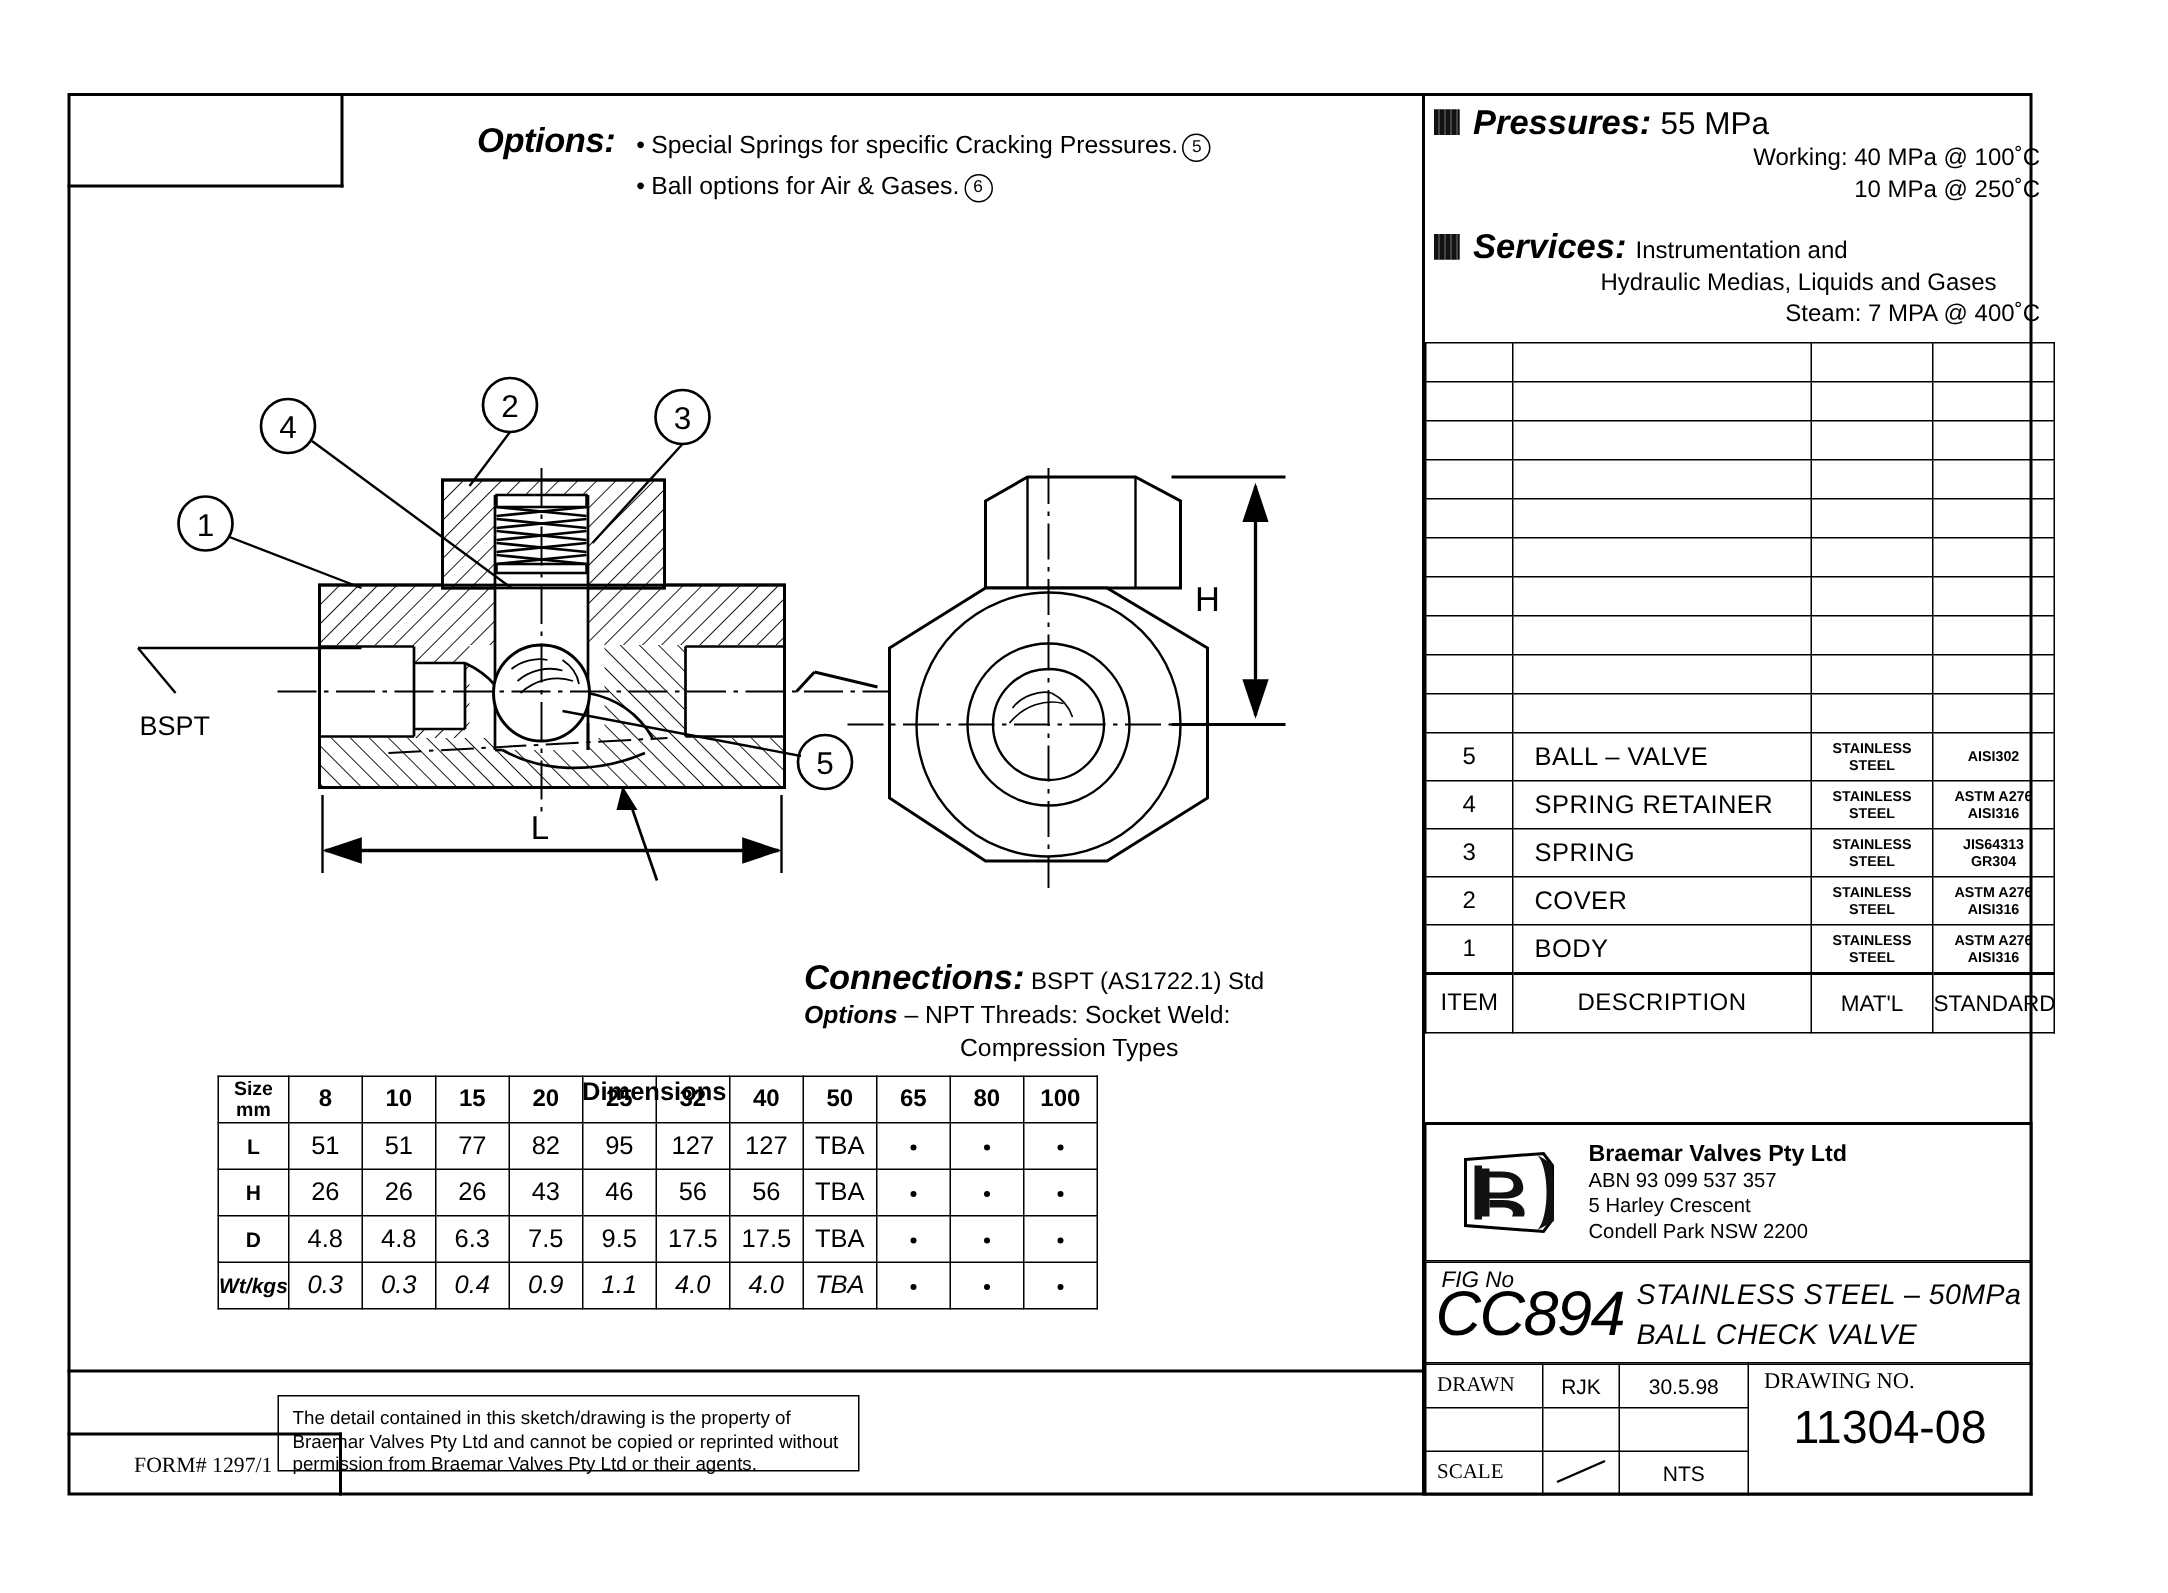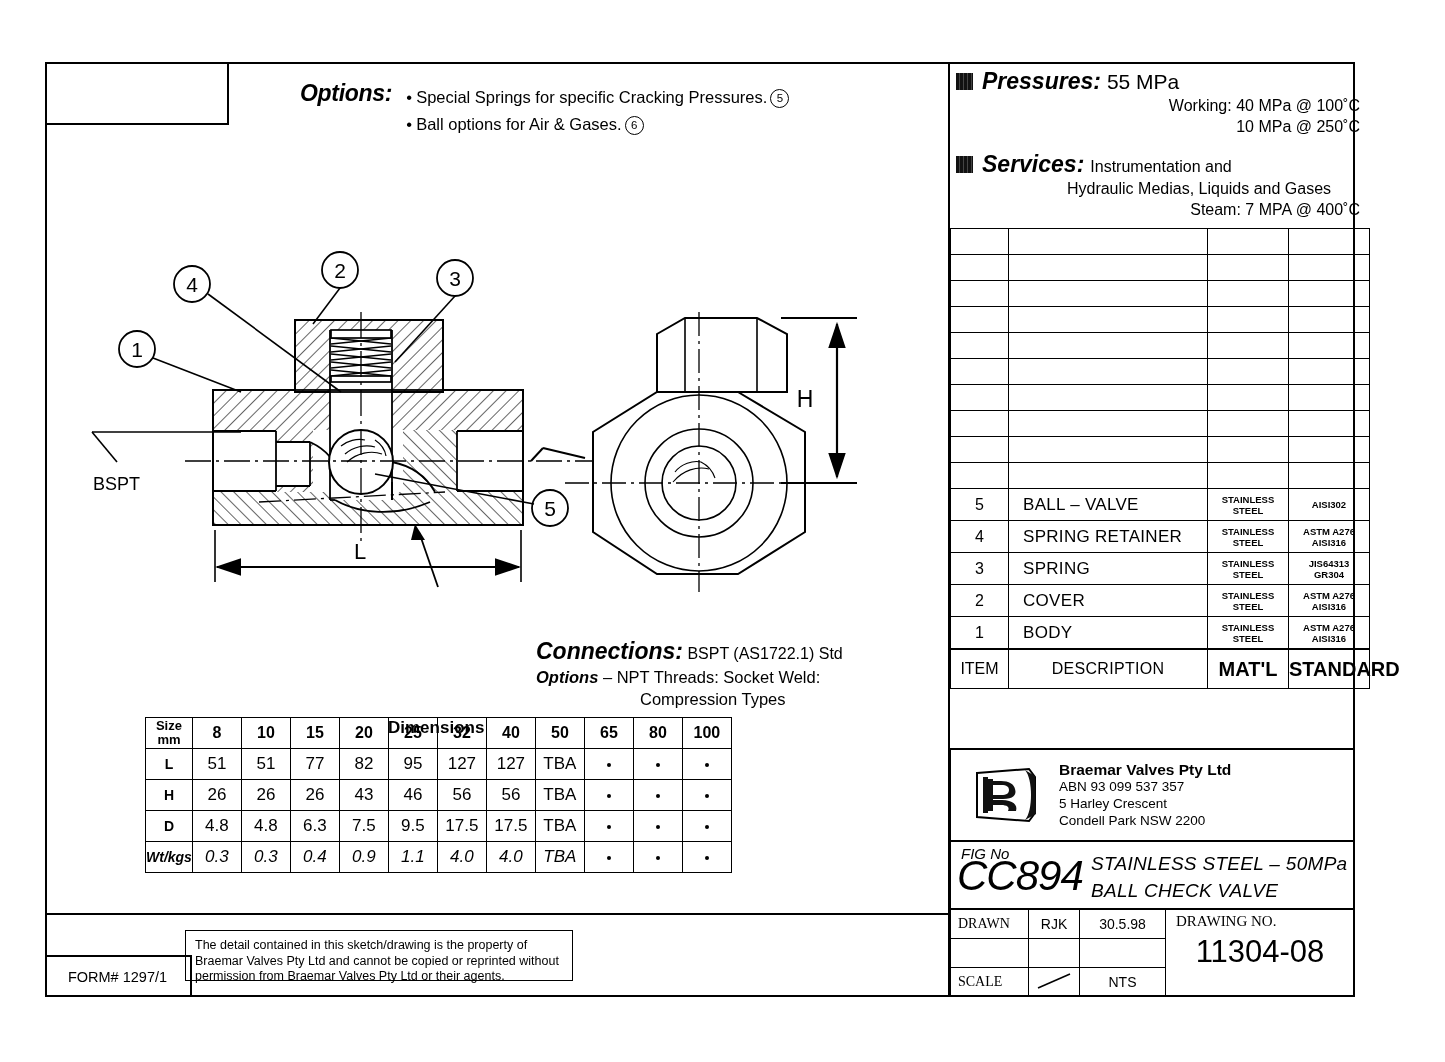--- a/index.html
+++ b/index.html
@@ -34,21 +34,21 @@
     left:45px; top:62px;
     width:184px; height:63px;
     border-right:2px solid #000;
     border-bottom:2px solid #000;
     box-sizing:border-box;
   }
 
   
   .options-block{
     position:absolute;
-    left:300px; top:80px;
+    left:318px; top:80px;
     width:580px;
   }
   .opt-head{
     font-style:italic;
     font-weight:bold;
     font-size:23px;
     letter-spacing:-0.3px;
   }
   .opt-row{display:flex;align-items:flex-start;}
   .opt-list{margin-left:14px;padding-top:4px;}
@@ -128,21 +128,21 @@
   .parts-table .c-mat{width:80px;font-size:9.5px;font-weight:bold;line-height:11px;}
   .parts-table .c-std{width:80px;font-size:9.5px;font-weight:bold;line-height:11px;}
   .parts-table tr.blank td{height:25px;}
   .parts-table tr.part td{height:31px;}
   .parts-table tr.hdr td{
     height:38px;
     font-size:16px;
     border-top:2.4px solid #000;
   }
   .parts-table tr.hdr .c-desc{text-align:center;padding-left:0;}
-  .parts-table tr.hdr .c-mat,.parts-table tr.hdr .c-std{font-size:20px;font-weight:bold;}
+  .parts-table tr.hdr .c-mat,.parts-table tr.hdr .c-std{font-size:15px;font-weight:normal;}
 
   
   .company-block{
     position:absolute;
     left:950px; top:748px;
     width:405px; height:93px;
     border:1.6px solid #000;
     border-top:2.4px solid #000;
     box-sizing:border-box;
     display:flex;
@@ -235,26 +235,26 @@
   .dim-table tr.hdr td{font-weight:bold;font-size:16px;}
   .dim-table tr.hdr td.rowhdr{font-size:13px;line-height:14px;}
   .dim-table tr.wt td{font-style:italic;}
   .dim-table tr.wt td.rowhdr{font-size:14px;font-weight:bold;font-style:italic;}
   .dot{display:inline-block;width:4px;height:4px;background:#000;border-radius:50%;vertical-align:2px;}
 
   
   .form-box{
     position:absolute;
     left:45px; top:955px;
-    width:147px; height:42px;
+    width:183px; height:42px;
     border-right:2px solid #000;
     border-top:2px solid #000;
     box-sizing:border-box;
     display:flex;align-items:center;justify-content:center;
-    font-family:Liberation Sans, sans-serif;
+    font-family:Liberation Serif, serif;
     font-size:14.5px;
   }
   .notice-box{
     position:absolute;
     left:185px; top:930px;
     width:388px; height:51px;
     border:1.6px solid #000;
     box-sizing:border-box;
     padding:7px 0 0 9px;
     font-size:12.5px;

